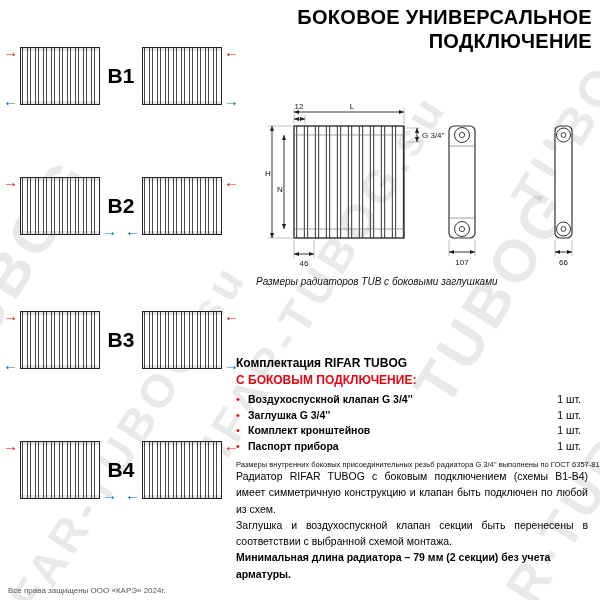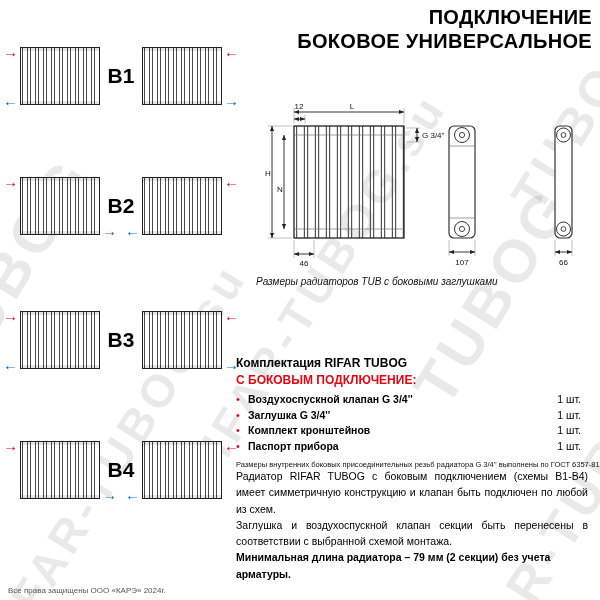--- a/index.html
+++ b/index.html
@@ -62,22 +62,22 @@
 <div class="page">
 
   <div class="wm" style="left:-80px;top:350px;font-size:60px;">TUBOG</div>
   <div class="wm" style="left:-30px;top:640px;font-size:46px;">RIFAR-TUBOG.su</div>
   <div class="wm" style="left:170px;top:470px;font-size:46px;">RIFAR-TUBOG.su</div>
   <div class="wm" style="left:400px;top:380px;font-size:60px;">TUBOG</div>
   <div class="wm" style="left:420px;top:700px;font-size:52px;">RIFAR-TUBOG</div>
   <div class="wm" style="left:500px;top:190px;font-size:50px;">TUBOG</div>
 
   <div class="content-block title">
+    <div>БОКОВОЕ УНИВЕРСАЛЬНОЕ</div>
     <div>ПОДКЛЮЧЕНИЕ</div>
-    <div>БОКОВОЕ УНИВЕРСАЛЬНОЕ</div>
   </div>
 
   <div class="content-block scheme-row" style="top:47px;">
     <div class="diagram first">
       <div class="radiator"></div>
       <span class="arrow red tl">→</span>
       <span class="arrow blue bl">←</span>
     </div>
     <div class="scheme-label">В1</div>
     <div class="diagram">

